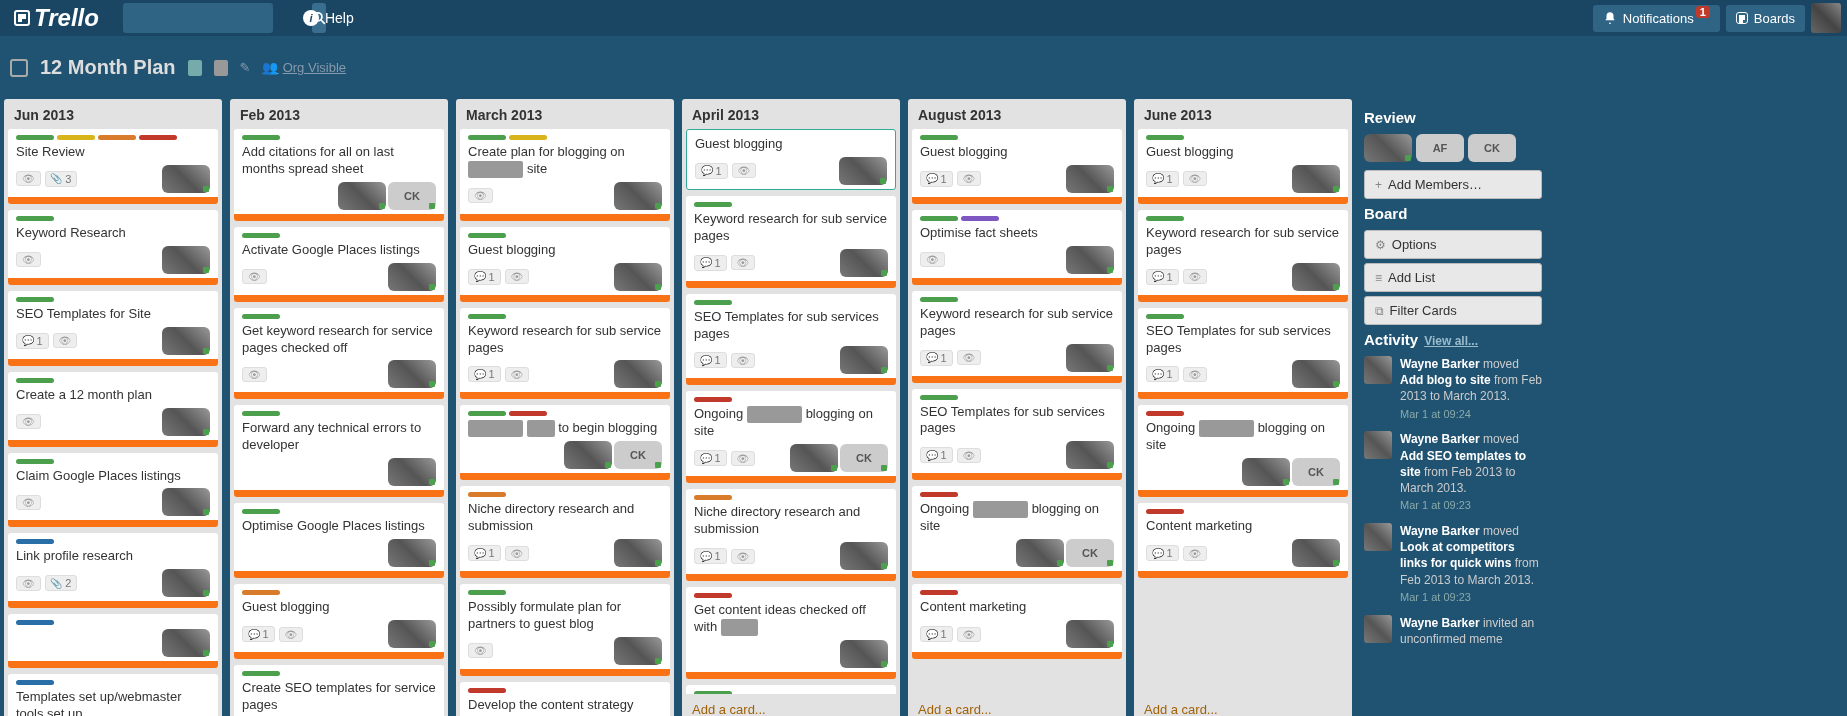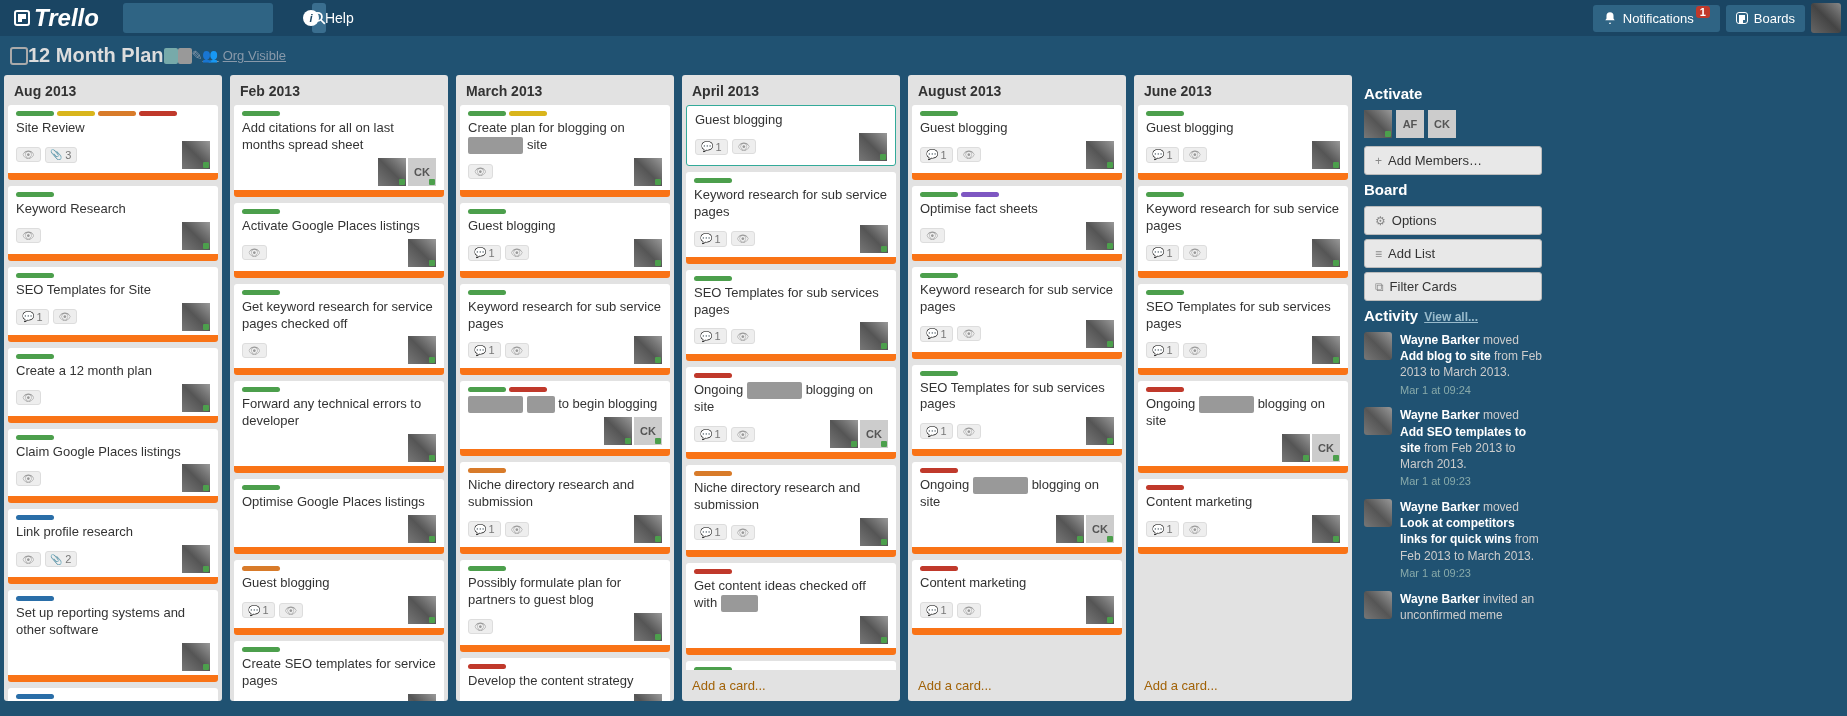--- a/index.html
+++ b/index.html
@@ -16,21 +16,21 @@
 .search-btn { width: 30px; height: 30px; background: #3a6e8f; border-radius: 3px; display: flex; align-items: center; justify-content: center; color: #fff; cursor: pointer; }
 .header-left { display: flex; align-items: center; gap: 12px; }
 .help-link { color: #fff; display: flex; align-items: center; gap: 6px; margin-left: 18px; font-size: 14px; }
 .info-icon { width: 16px; height: 16px; border-radius: 50%; background: #fff; color: #1a4563; display: inline-flex; align-items: center; justify-content: center; font-weight: bold; font-style: italic; font-size: 11px; }
 .header-right { margin-left: auto; display: flex; align-items: center; gap: 6px; }
 .hdr-btn { background: #2f6484; color: #fff; padding: 6px 10px; border-radius: 3px; display: flex; align-items: center; gap: 6px; cursor: pointer; font-size: 13px; }
 .notif-badge { background: #c0392b; color: #fff; border-radius: 3px; padding: 0 4px; font-size: 11px; font-weight: bold; margin-left: -4px; position: relative; top: -6px; }
 .avatar-hdr { width: 30px; height: 30px; background: #555; border-radius: 3px; background-image: linear-gradient(45deg,#666,#444,#888); }
 
 
-.board-header { display: flex; align-items: center; padding: 8px 10px; color: #fff; }
+.board-header { display: flex; align-items: center; padding: 20px 10px; gap: 12px; color: #fff; }
 .board-icon { width: 18px; height: 18px; border: 2px solid #aaa; border-radius: 3px; }
 .board-title { font-size: 20px; font-weight: bold; color: #ddd; }
 .bh-chip { width: 14px; height: 16px; background: #7aa; border-radius: 2px; }
 .bh-chip.g { background: #999; }
 .org-vis { color: #89a; text-decoration: underline; font-size: 13px; display: flex; align-items: center; gap: 4px; }
 .pencil { color: #89a; font-size: 13px; }
 
 
 .board-canvas { display: flex; padding: 0 4px; gap: 8px; height: calc(100vh - 90px); overflow-x: auto; }
 .list { background: #e2e2e2; width: 218px; border-radius: 3px; flex-shrink: 0; display: flex; flex-direction: column; max-height: 100%; }
@@ -46,21 +46,21 @@
 .l-red { background: #c0392b; }
 .l-purple { background: #7e57c2; }
 .l-blue { background: #2a6ea8; }
 .card-title { font-size: 13px; color: #333; line-height: 1.3; margin-bottom: 4px; }
 .card-footer { display: flex; align-items: center; gap: 4px; min-height: 22px; }
 .badge { background: #eee; border: 1px solid #ddd; border-radius: 3px; padding: 1px 5px; font-size: 11px; color: #777; display: inline-flex; align-items: center; gap: 2px; }
 .eye::before { content: "👁"; font-size: 10px; color: #999; }
 .comment::before { content: "💬"; font-size: 10px; color: #999; }
 .attach::before { content: "📎"; font-size: 10px; color: #999; }
 .card-members { margin-left: auto; display: flex; gap: 2px; }
-.mem { width: 28px; height: 28px; border-radius: 0; background: #888 linear-gradient(45deg,#777,#555,#999); position: relative; }
+.mem { width: 48px; height: 28px; border-radius: 6px; background: #888 linear-gradient(45deg,#777,#555,#999); position: relative; }
 .mem.init { background: #ccc; color: #555; font-size: 11px; font-weight: bold; display: flex; align-items: center; justify-content: center; }
 .mem-dot { position: absolute; bottom: 1px; right: 1px; width: 6px; height: 6px; background: #4c9f4c; border-radius: 1px; }
 .add-card { padding: 8px 10px; color: #a16207; font-size: 13px; cursor: pointer; }
 .redact { background: #999; display: inline-block; border-radius: 2px; color: transparent; }
 
 
 .sidebar { width: 190px; flex-shrink: 0; padding: 4px 8px 0 4px; color: #ddd; overflow-y: auto; }
 .sb-section-title { font-weight: bold; font-size: 15px; margin: 6px 0 8px; color: #fff; }
 .sb-members { display: flex; gap: 4px; margin-bottom: 8px; }
 .sb-btn { background: #e8e8e8; color: #333; border: 1px solid #bbb; border-radius: 3px; padding: 6px 10px; font-size: 13px; display: flex; align-items: center; gap: 6px; cursor: pointer; margin-bottom: 4px; }
@@ -120,21 +120,21 @@
   <span class="pencil">✎</span>
   <a class="org-vis">
     <span style="color:#c9a050">👥</span>
     <span>Org Visible</span>
   </a>
 </div>
 
 <div class="board-canvas" id="lists-container">
 
 <div class="list">
-      <div class="list-header">Aug 2013</div>
+      <div class="list-header">Jun 2013</div>
       <div class="list-cards">
         <div class="card">
           <div class="labels">
             <span class="label l-green"></span>
             <span class="label l-yellow"></span>
             <span class="label l-orange"></span>
             <span class="label l-red"></span>
           </div>
           <div class="card-title">Site Review</div>
           <div class="card-footer">
@@ -216,21 +216,20 @@
               <div class="mem">
                 <span class="mem-dot"></span>
               </div>
             </div>
           </div>
         </div>
         <div class="card">
           <div class="labels">
             <span class="label l-blue"></span>
           </div>
-          <div class="card-title">Set up reporting systems and other software</div>
           <div class="card-footer">
             <div class="card-members">
               <div class="mem">
                 <span class="mem-dot"></span>
               </div>
             </div>
           </div>
         </div>
         <div class="card">
           <div class="labels">
@@ -723,21 +722,21 @@
               <div class="mem">
                 <span class="mem-dot"></span>
               </div>
             </div>
           </div>
         </div>
       </div>
       <div class="add-card">Add a card...</div>
     </div>
     <div class="sidebar">
-      <div class="sb-section-title">Activate</div>
+      <div class="sb-section-title">Review</div>
       <div class="sb-members">
         <div class="mem">
           <span class="mem-dot"></span>
         </div>
         <div class="mem init">AF</div>
         <div class="mem init">CK</div>
       </div>
       <div class="sb-btn">
         <span class="sb-btn-icon">+</span>
         <span>Add Members…</span>

